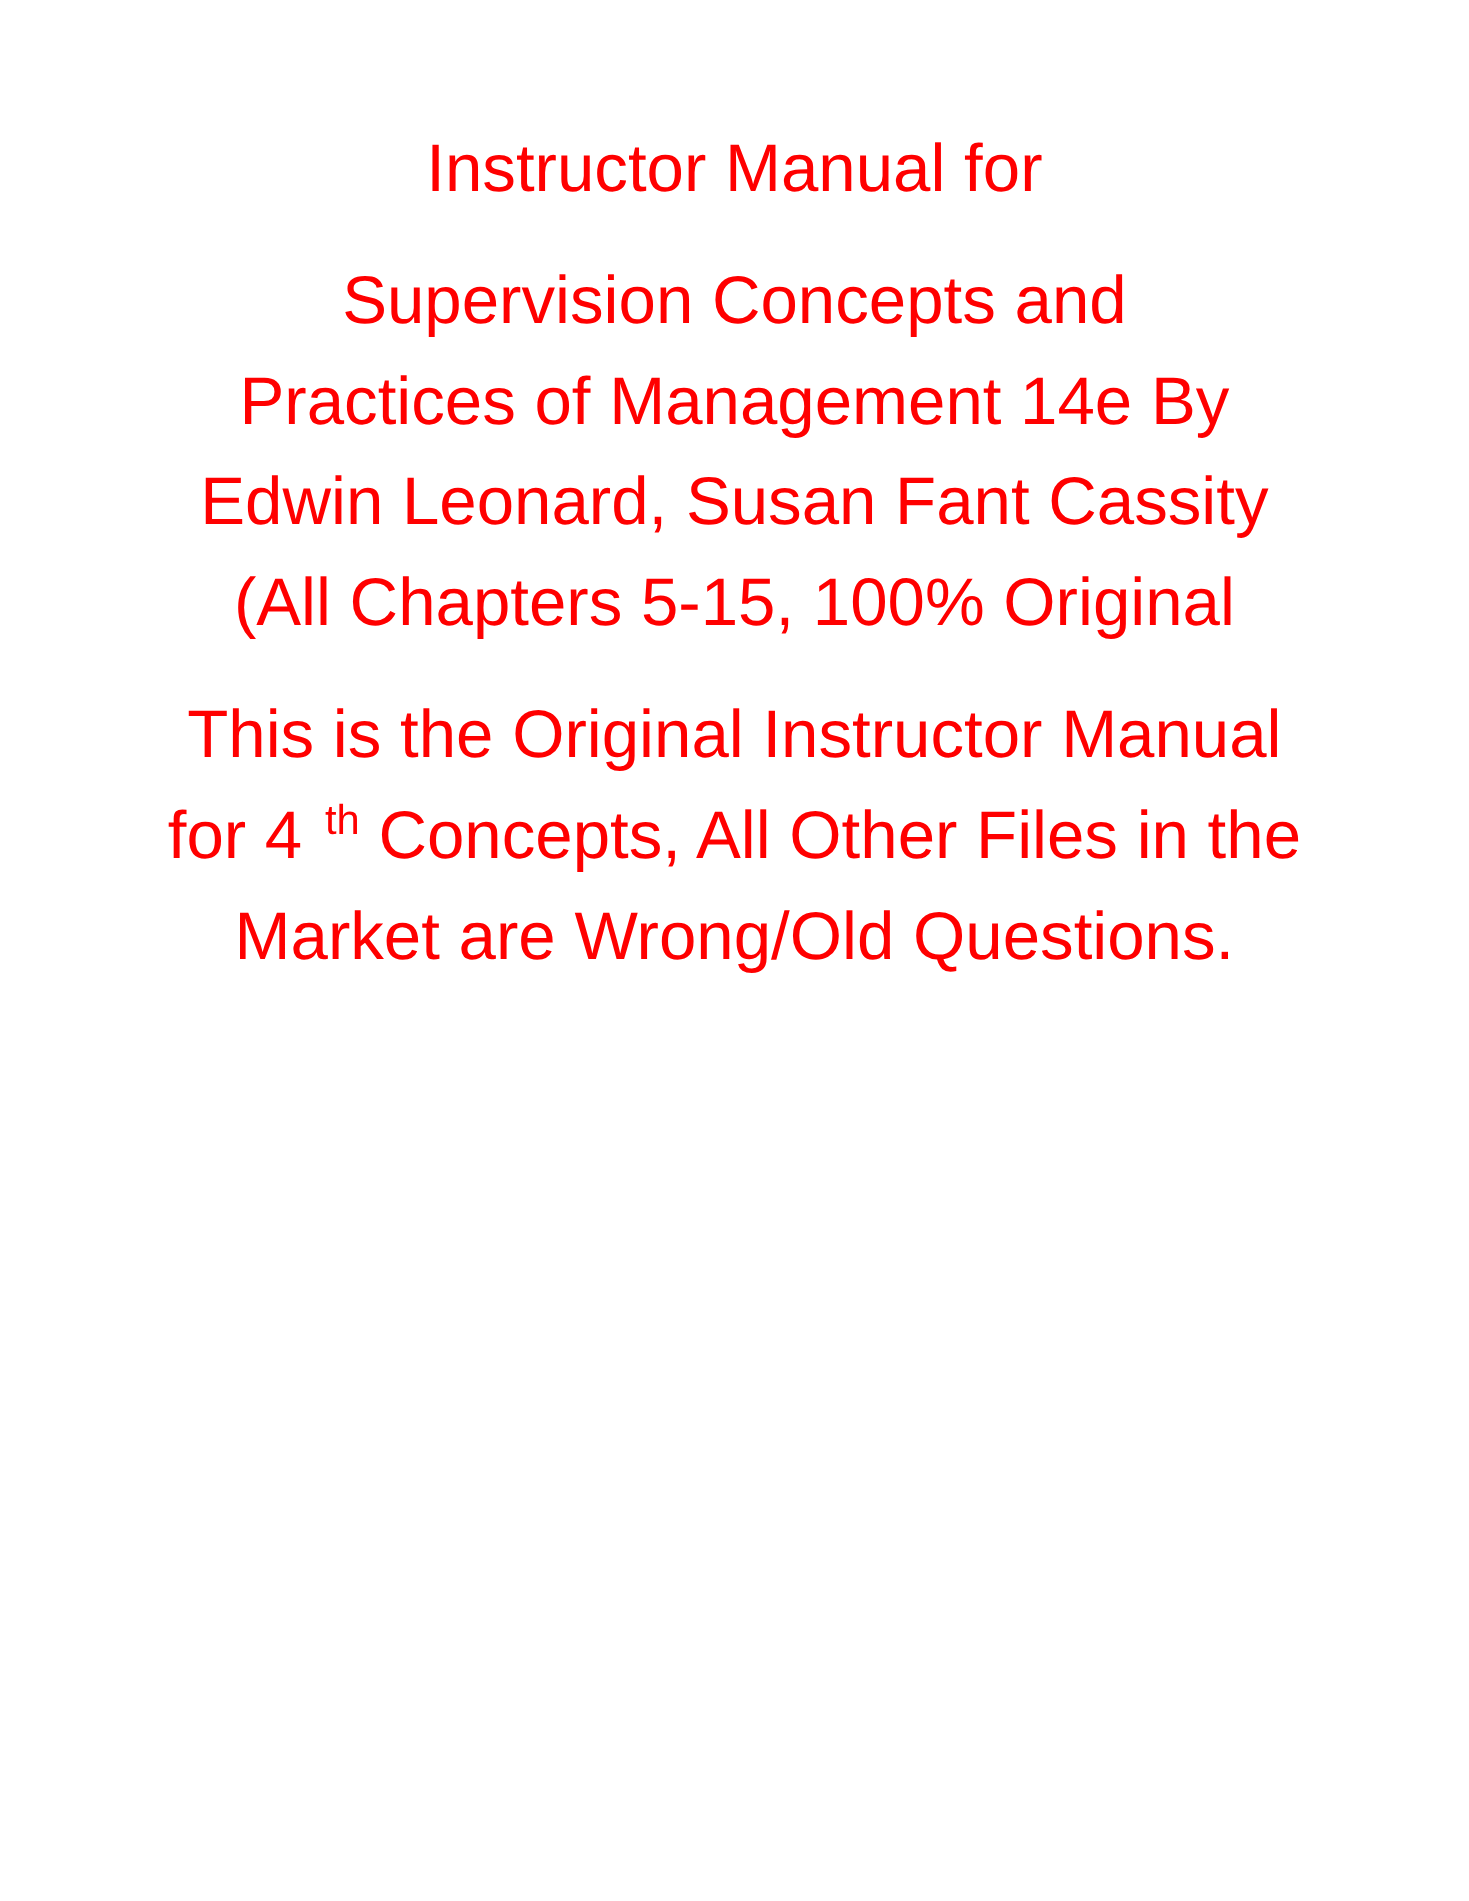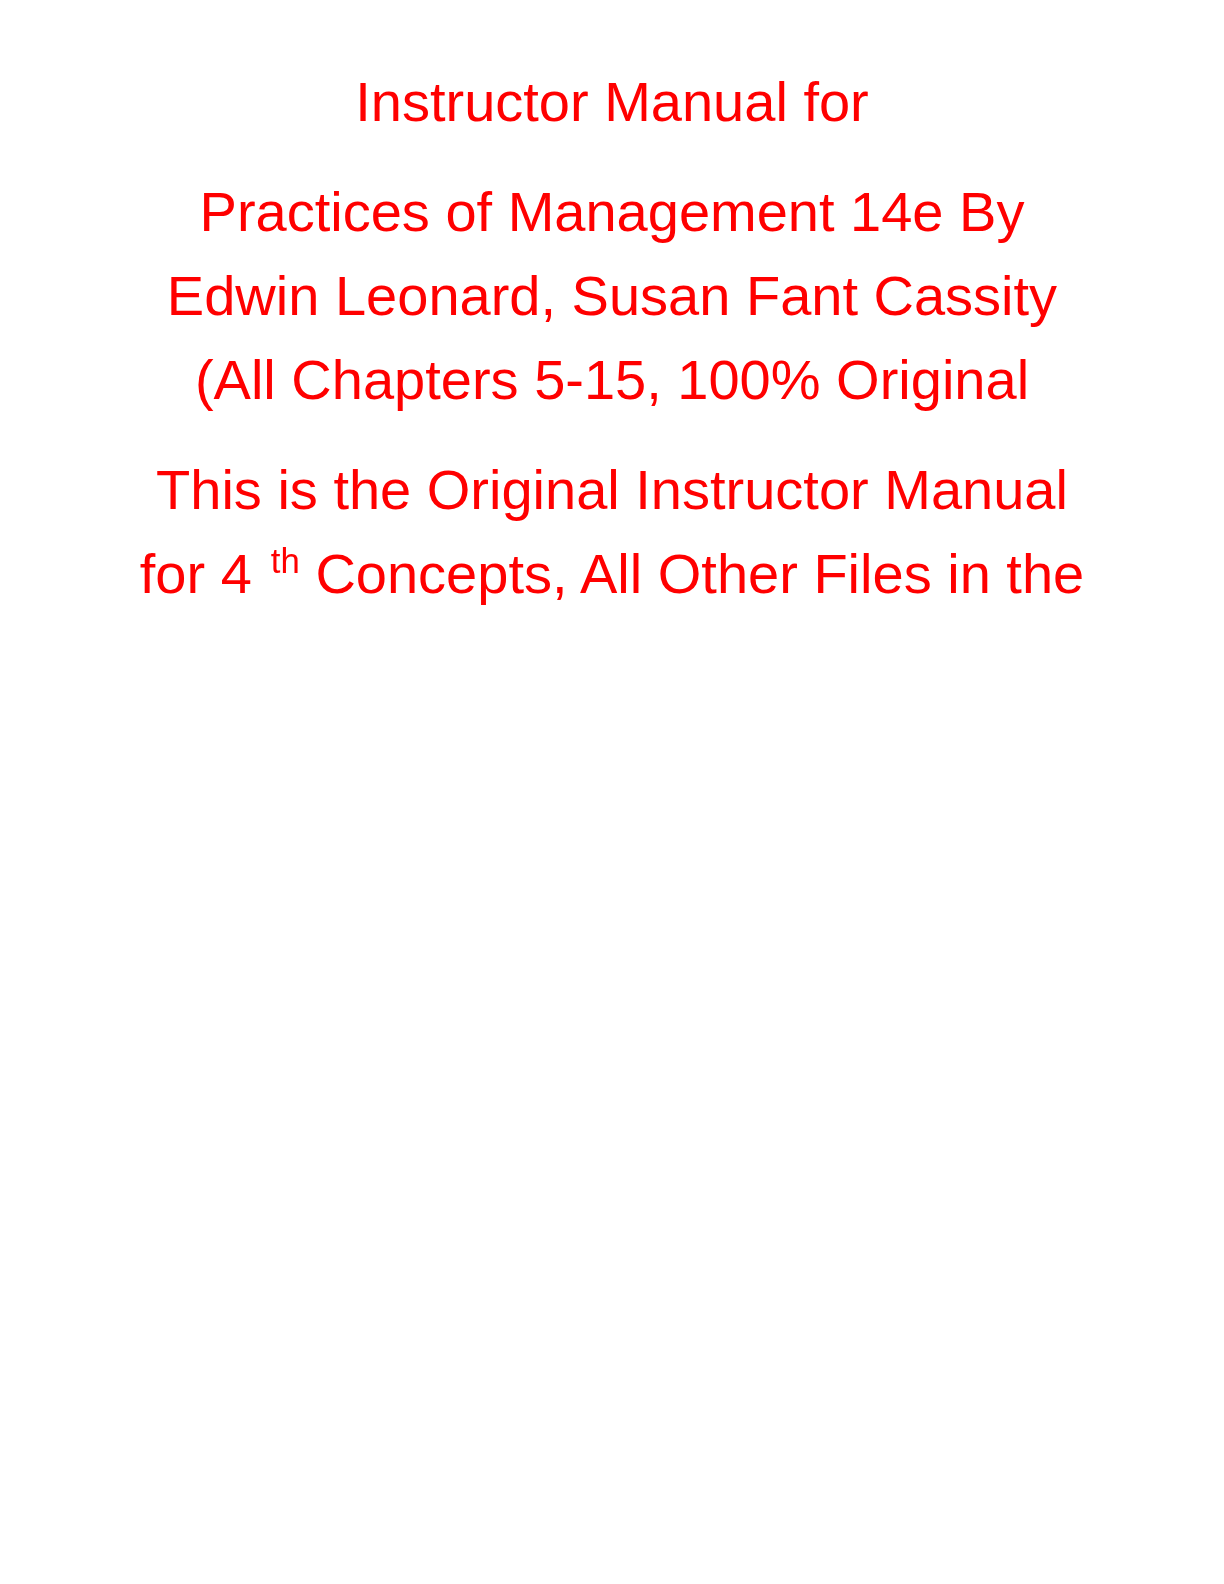--- a/index.html
+++ b/index.html
@@ -11,21 +11,21 @@
     height: 1584px;
     background: #ffffff;
     font-family: "Liberation Sans", sans-serif;
     overflow: hidden;
   }
   .page {
     position: relative;
     width: 1224px;
     height: 1584px;
     box-sizing: border-box;
-    padding-top: 60px;
+    padding-top: 98px;
     background: #ffffff;
   }
   .doc-para {
     color: #ff0000;
     font-size: 56px;
     line-height: 84px;
     text-align: center;
     margin: 0 100px 26px 100px;
     font-weight: 400;
     letter-spacing: 0px;
@@ -43,25 +43,27 @@
 </head>
 <body>
 
 <div class="page">
 
   <div class="doc-para">
     <div class="doc-line">Instructor Manual for</div>
   </div>
 
   <div class="doc-para">
+    <div class="doc-line">Supervision Concepts and</div>
     <div class="doc-line">Practices of Management 14e By</div>
     <div class="doc-line">Edwin Leonard, Susan Fant Cassity</div>
     <div class="doc-line">(All Chapters 5-15, 100% Original</div>
   </div>
 
   <div class="doc-para">
     <div class="doc-line">This is the Original Instructor Manual</div>
     <div class="doc-line">
       <span>for 4</span><sup class="ord">th</sup><span> Concepts, All Other Files in the</span>
     </div>
+    <div class="doc-line">Market are Wrong/Old Questions.</div>
   </div>
 
 </div>
 
 </body></html>

